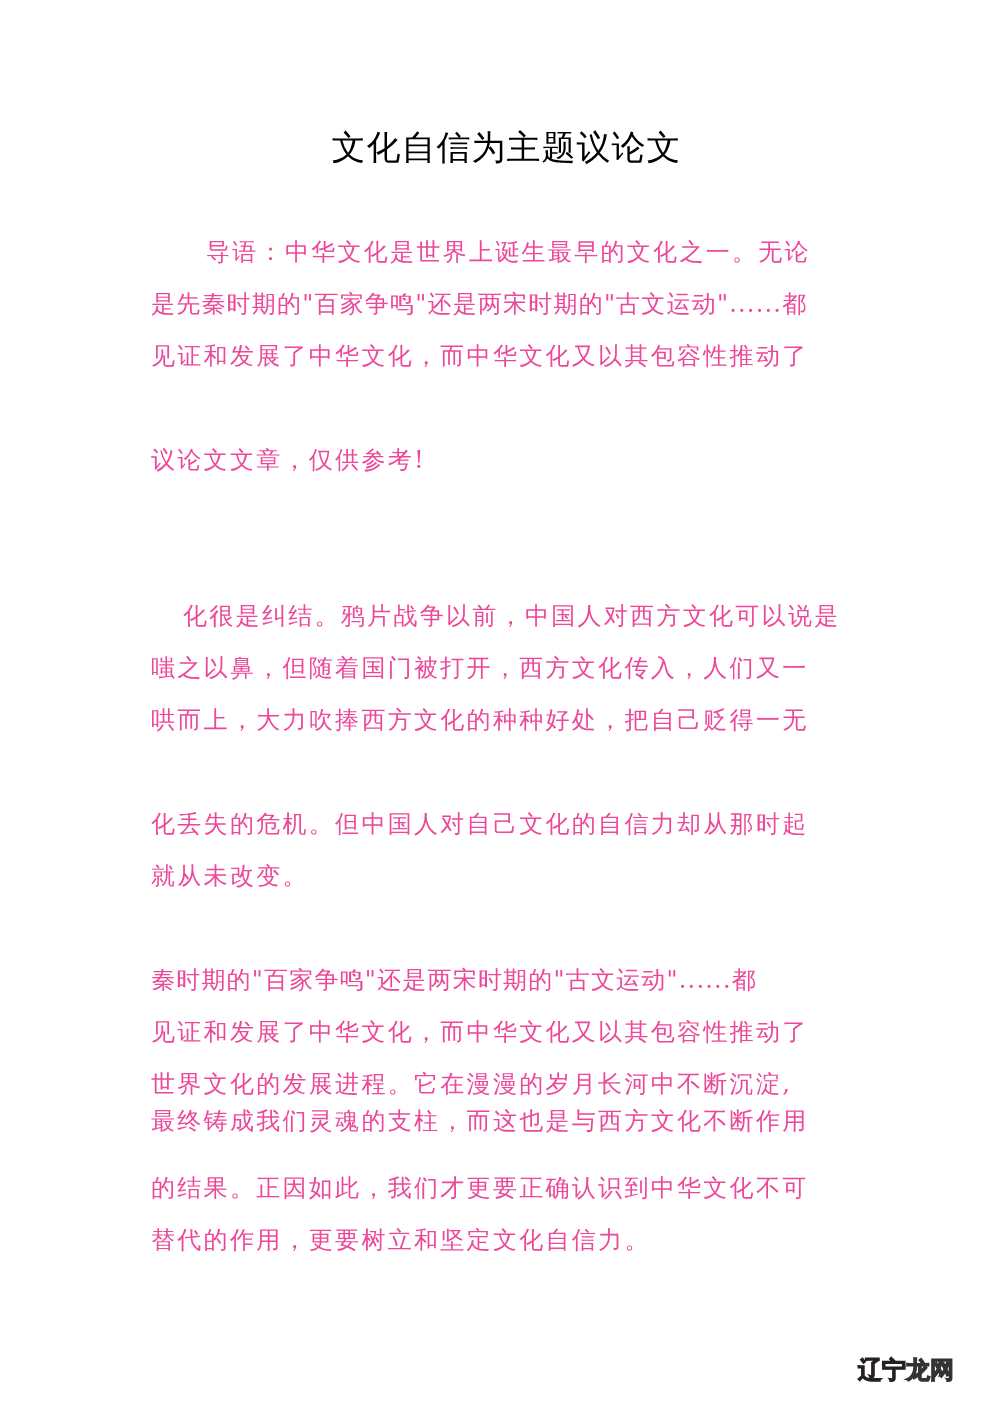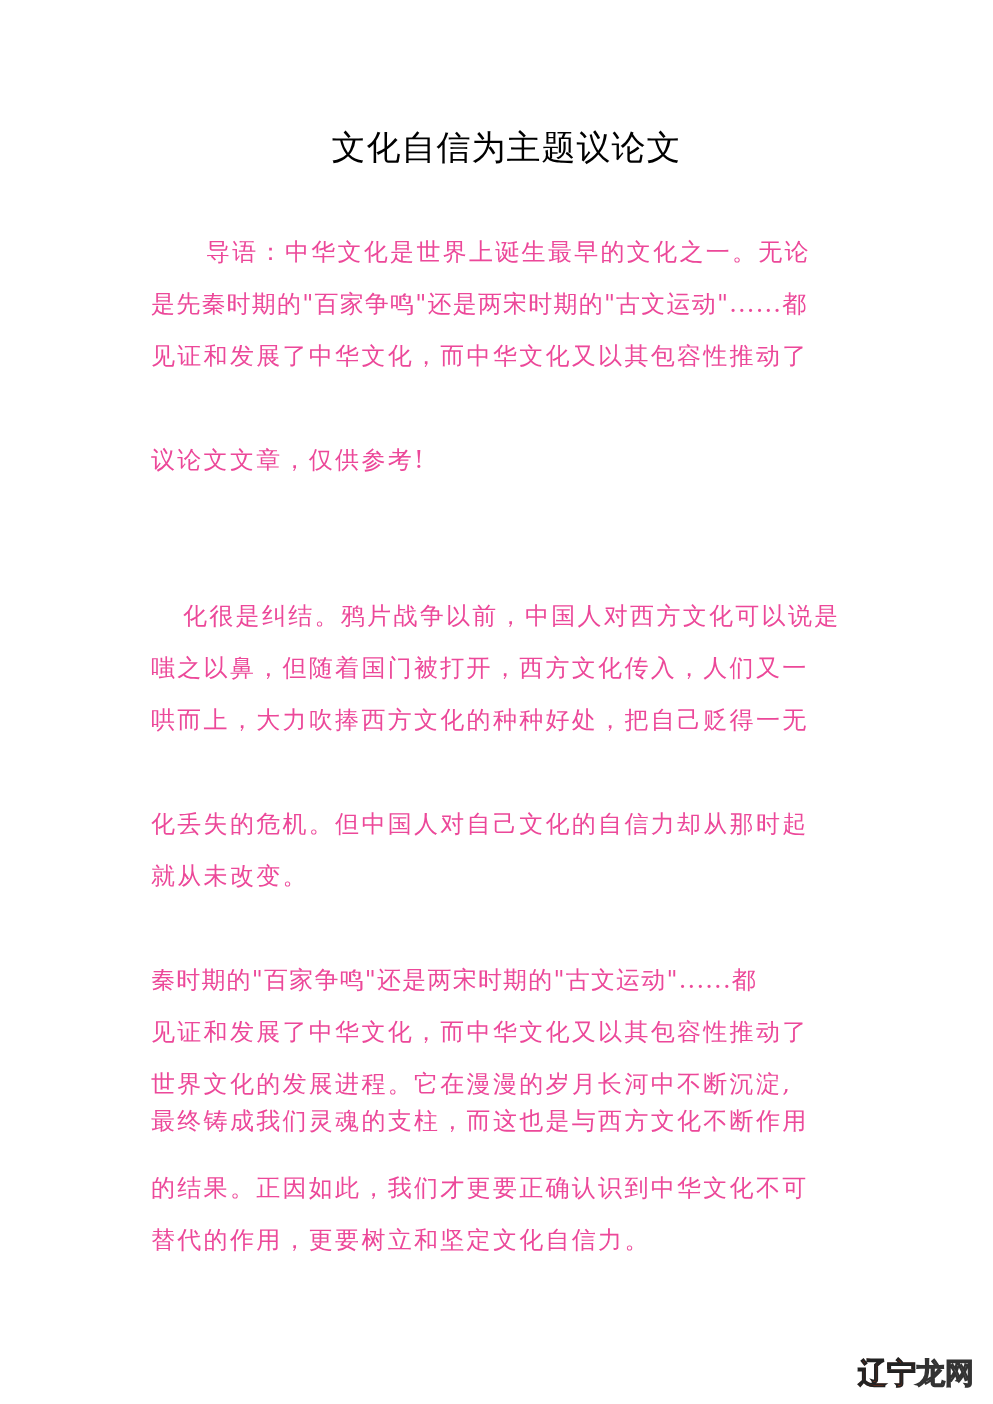--- a/index.html
+++ b/index.html
@@ -12,21 +12,21 @@
   .title {
     position: absolute; left: 0; top: 122px; width: 1013px; text-align: center;
     font-size: 34px; line-height: 50px; letter-spacing: 1px; color: #000;
     font-family: "DejaVu Sans", "Liberation Sans", sans-serif;
   }
   .line {
     position: absolute; left: 151px; font-size: 24px; line-height: 32px;
     white-space: nowrap; letter-spacing: 2.3px; color: #ec4899;
   }
   .watermark {
-    position: absolute; left: 858px; top: 1354px; font-size: 29px; font-weight: bold;
+    position: absolute; left: 858px; top: 1354px; font-size: 24px; font-weight: bold;
     font-family: "DejaVu Sans", "Liberation Sans", sans-serif; letter-spacing: 0px;
   }
   .wm-red { color: #ff3a00; -webkit-text-stroke: 1px #222; }
   .wm-white { color: #ffffff; -webkit-text-stroke: 1.2px #333; }
 </style>
 </head>
 <body>
 
 <div class="page">
   <div class="title">文化自信为主题议论文</div>

